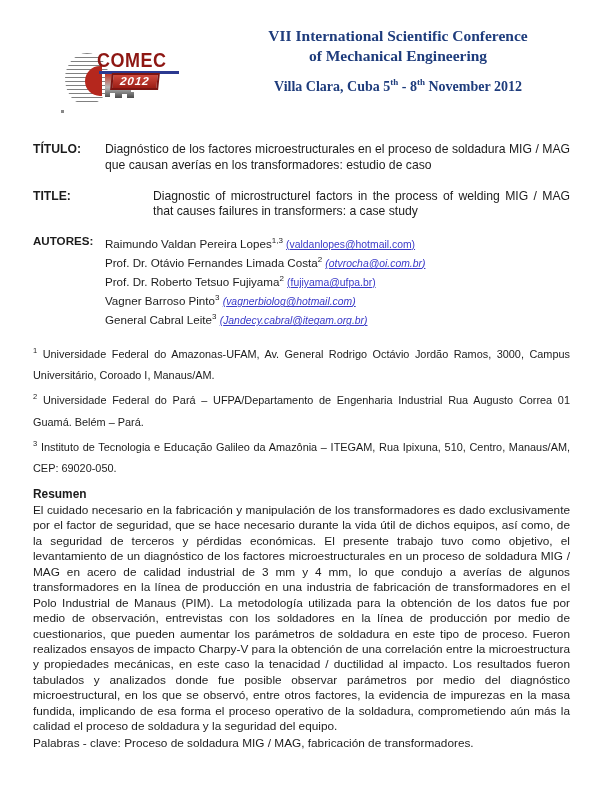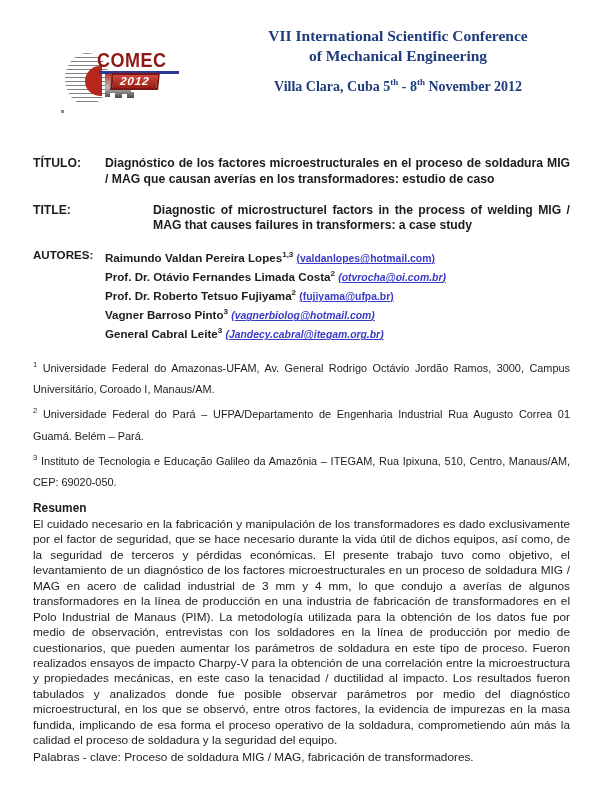--- a/index.html
+++ b/index.html
@@ -50,26 +50,26 @@
     font-family:"Liberation Serif", serif; font-weight:bold;
   }
   .hdr-title { font-size:15.5px; line-height:20px; }
   .hdr-date { margin-top:11px; font-size:14px; }
   .hdr-date sup { font-size:9px; vertical-align:super; }
 
   
   .just { text-align:justify; }
   .hang { display:flex; }
   .hang .lbl { flex:0 0 72px; font-weight:bold; }
-  .hang .txt { flex:1;font-weight:bold; }
+  .hang .txt { flex:1; }
 
-  .titles { margin-top:40px; }
+  .titles { margin-top:26px; }
   .titles .hang { font-size:12.2px; line-height:15.8px; }
   .titles .lbl { font-weight:bold; }
-  .titles .txt { font-weight:bold; text-align:justify; }
+  .titles .txt { font-weight:normal; text-align:justify; }
   .titles .hang + .hang { margin-top:15px;gap:48px; }
 
   .authors { margin-top:13px; font-size:11.6px; line-height:15.2px; }
   .author-line sup { font-size:8px; vertical-align:super; }
   .email {
     color:#3a3ac8; text-decoration:underline; font-size:10.4px; cursor:pointer;
   }
   .email::before { content:"("; }
   .email::after  { content:")"; }
   .em-italic { font-style:italic; }

